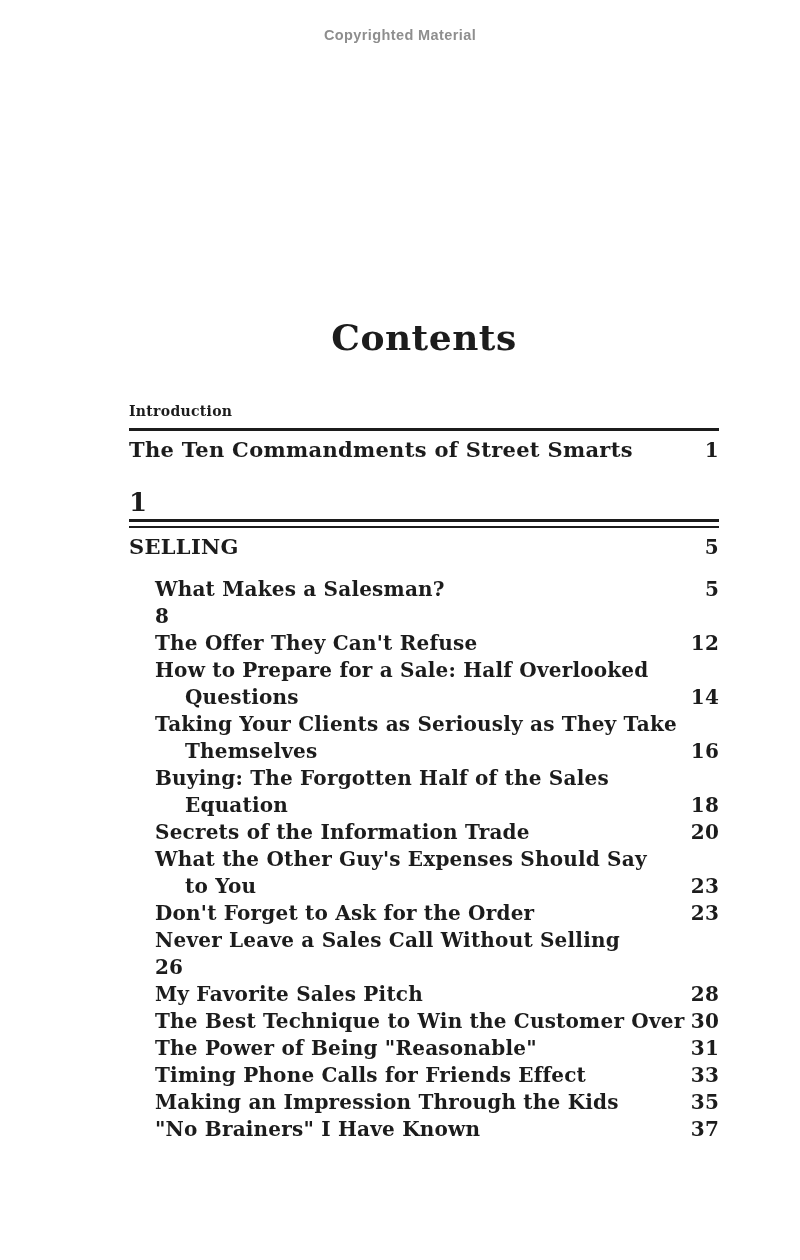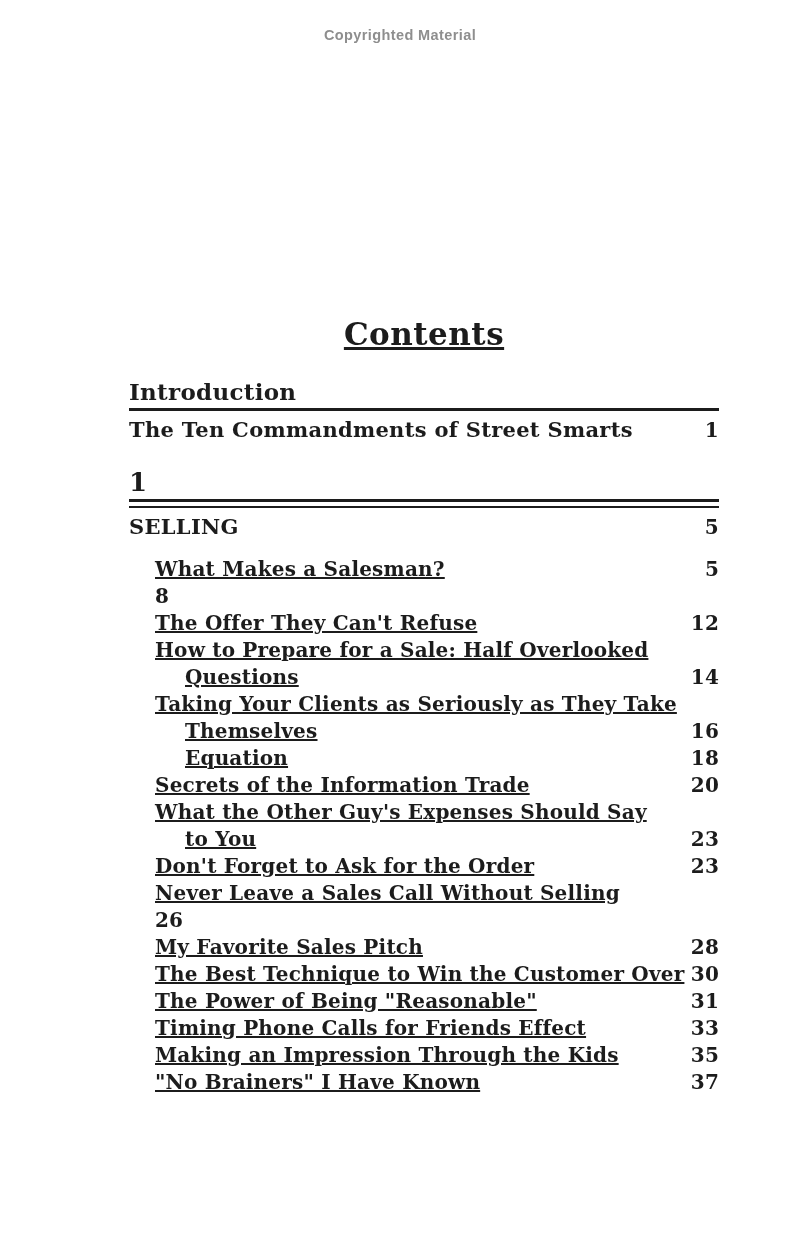--- a/index.html
+++ b/index.html
@@ -24,38 +24,38 @@
   }
   .watermark.top { top: 27px; }
   .watermark.bottom { top: 1214px; }
 
   .book-title {
     position: absolute;
     top: 316px;
     left: 129px;
     width: 590px;
     text-align: center;
-    font-size: 31px;
+    font-size: 36px;
     font-weight: bold;
     letter-spacing: 0.5px;
-    text-decoration: underline;
   }
 
   .toc {
     position: absolute;
     top: 378px;
     left: 129px;
     width: 590px;
   }
   .toc-section { margin: 0; }
   .section-label {
-    font-size: 23px;
+    font-size: 14px;
     font-weight: bold;
     line-height: 27px;
     letter-spacing: 0.3px;
+    margin-top: 20px;
   }
   .section-label.number {
     font-size: 26px;
     line-height: 30px;
     margin-top: 24px;
   }
   .rule-single {
     border-top: 3px solid #1c1c1c;
     margin-top: 3px;
   }
@@ -83,21 +83,21 @@
   }
   .entry-line {
     display: flex;
     justify-content: space-between;
     align-items: baseline;
     font-size: 20px;
     font-weight: 600;
     line-height: 27px;
     letter-spacing: 0.2px;
   }
-  .entry-line .e-title { white-space: nowrap; text-decoration: underline; }
+  .entry-line .e-title { white-space: nowrap; }
   .entry-line.cont .e-title { padding-left: 30px; }
   .entry-line .e-page { font-weight: 600; }
 
   .bottom-rule {
     position: absolute;
     top: 1179px;
     left: 131px;
     width: 590px;
     border-top: 2px solid #1c1c1c;
   }
@@ -154,20 +154,23 @@
             <span class="e-title">Questions</span>
             <span class="e-page">14</span>
           </div>
           <div class="entry-line">
             <span class="e-title">Taking Your Clients as Seriously as They Take</span>
           </div>
           <div class="entry-line cont">
             <span class="e-title">Themselves</span>
             <span class="e-page">16</span>
           </div>
+          <div class="entry-line">
+            <span class="e-title">Buying: The Forgotten Half of the Sales</span>
+          </div>
           <div class="entry-line cont">
             <span class="e-title">Equation</span>
             <span class="e-page">18</span>
           </div>
           <div class="entry-line">
             <span class="e-title">Secrets of the Information Trade</span>
             <span class="e-page">20</span>
           </div>
           <div class="entry-line">
             <span class="e-title">What the Other Guy's Expenses Should Say</span>

